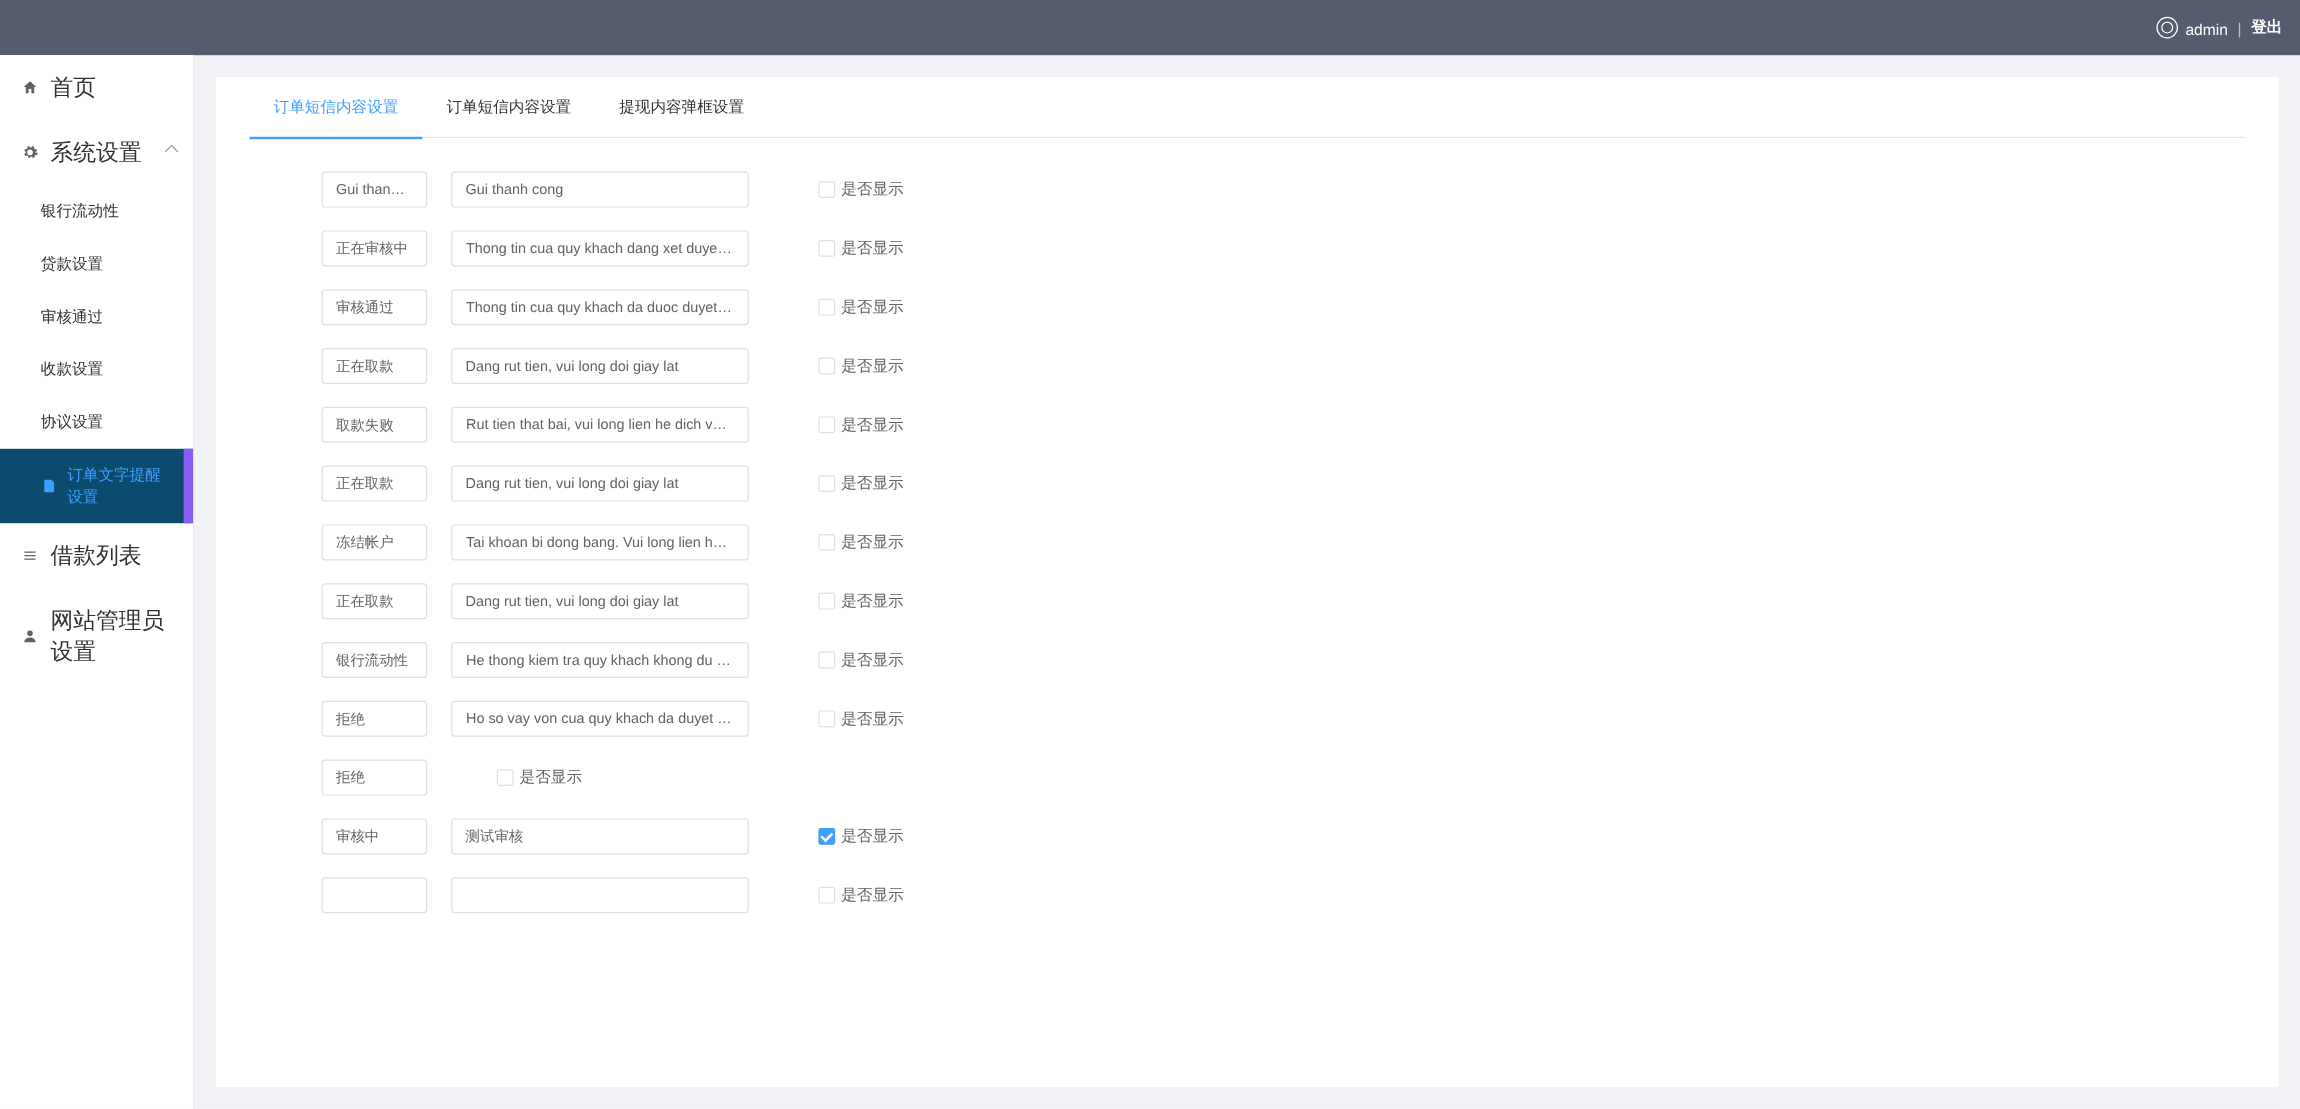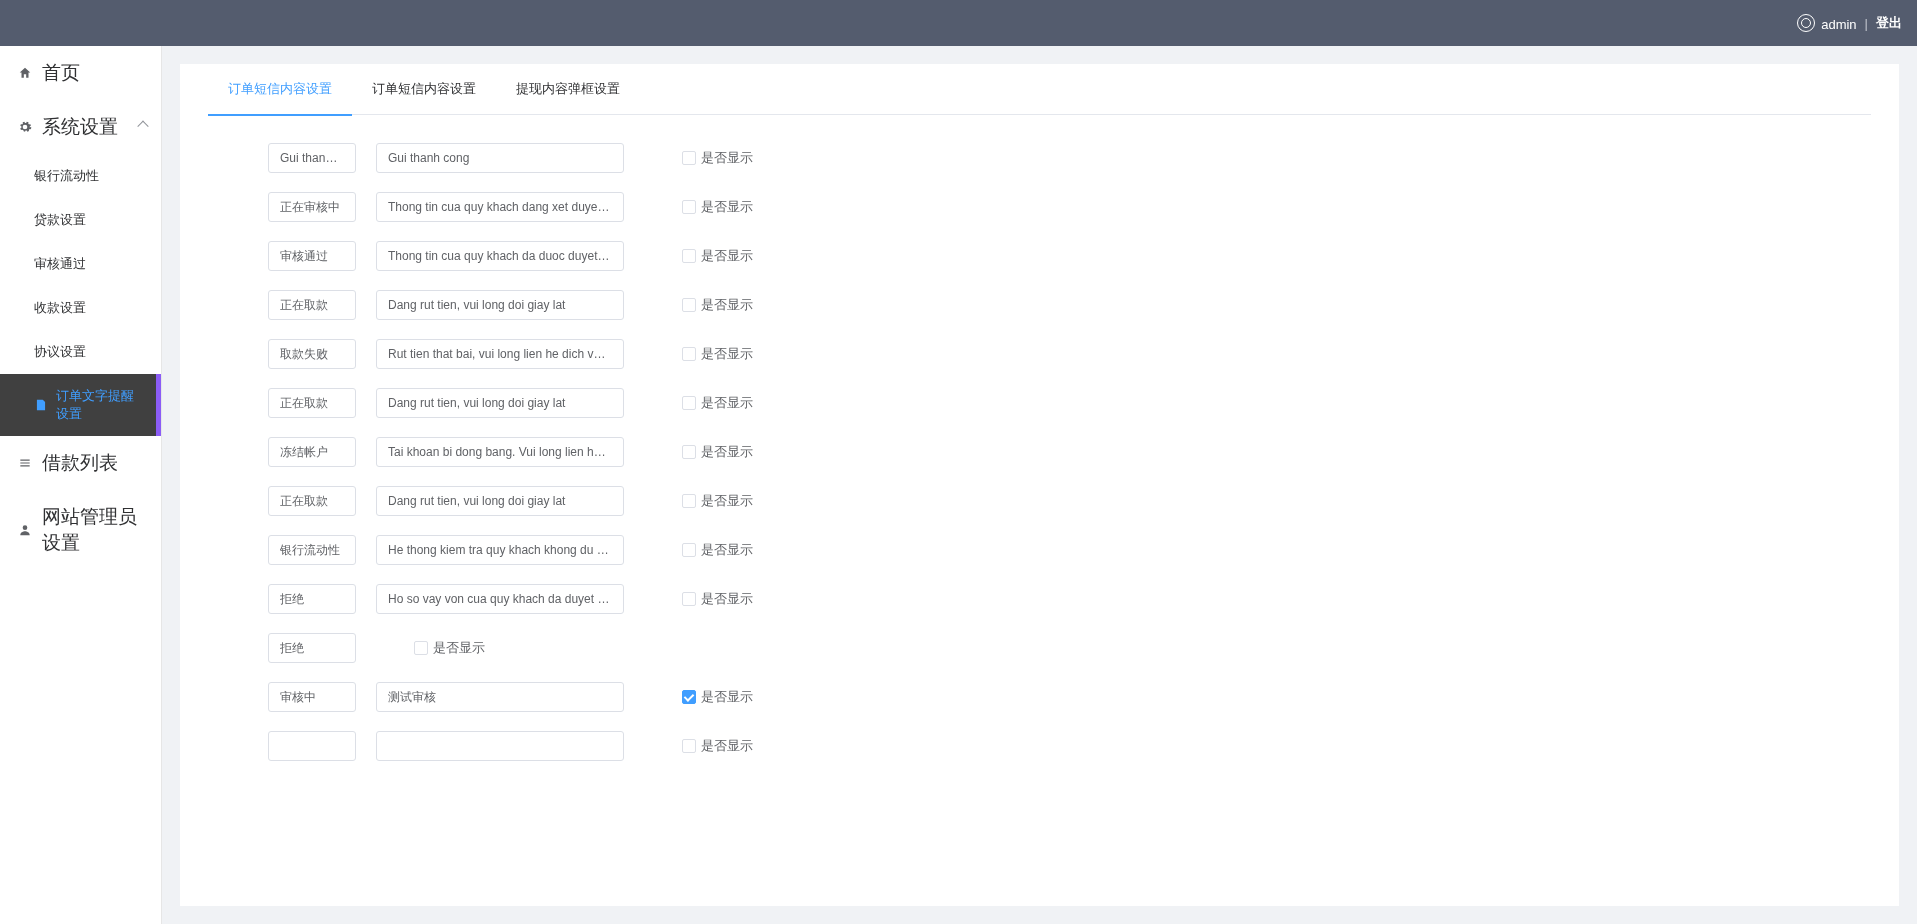--- a/index.html
+++ b/index.html
@@ -59,21 +59,21 @@
     position:absolute;right:14px;top:50%;
     width:8px;height:8px;border-right:1px solid #909399;border-bottom:1px solid #909399;
     transform: translateY(-60%) rotate(-135deg);
   }
   .submenu .sub-item{
     padding: 13px 18px 13px 34px;
     color:#303133;cursor:pointer;font-size:13px;
     display:flex;align-items:center;gap:8px;
   }
   .menu-item.active, .sub-item.active{
-    background:#404040;color:#409eff;border-right:5px solid #8b5cf6;align-items:center;
+    background:#0c4a6e;color:#409eff;border-right:8px solid #8b5cf6;align-items:center;
   }
   .icon-home,.icon-gear,.icon-users,.icon-list,.icon-admin,.icon-doc{
     width:14px;height:14px;flex-shrink:0;display:inline-block;
   }
 
   
   .main-wrap{
     flex:1;
     overflow:auto;
     padding:18px;

